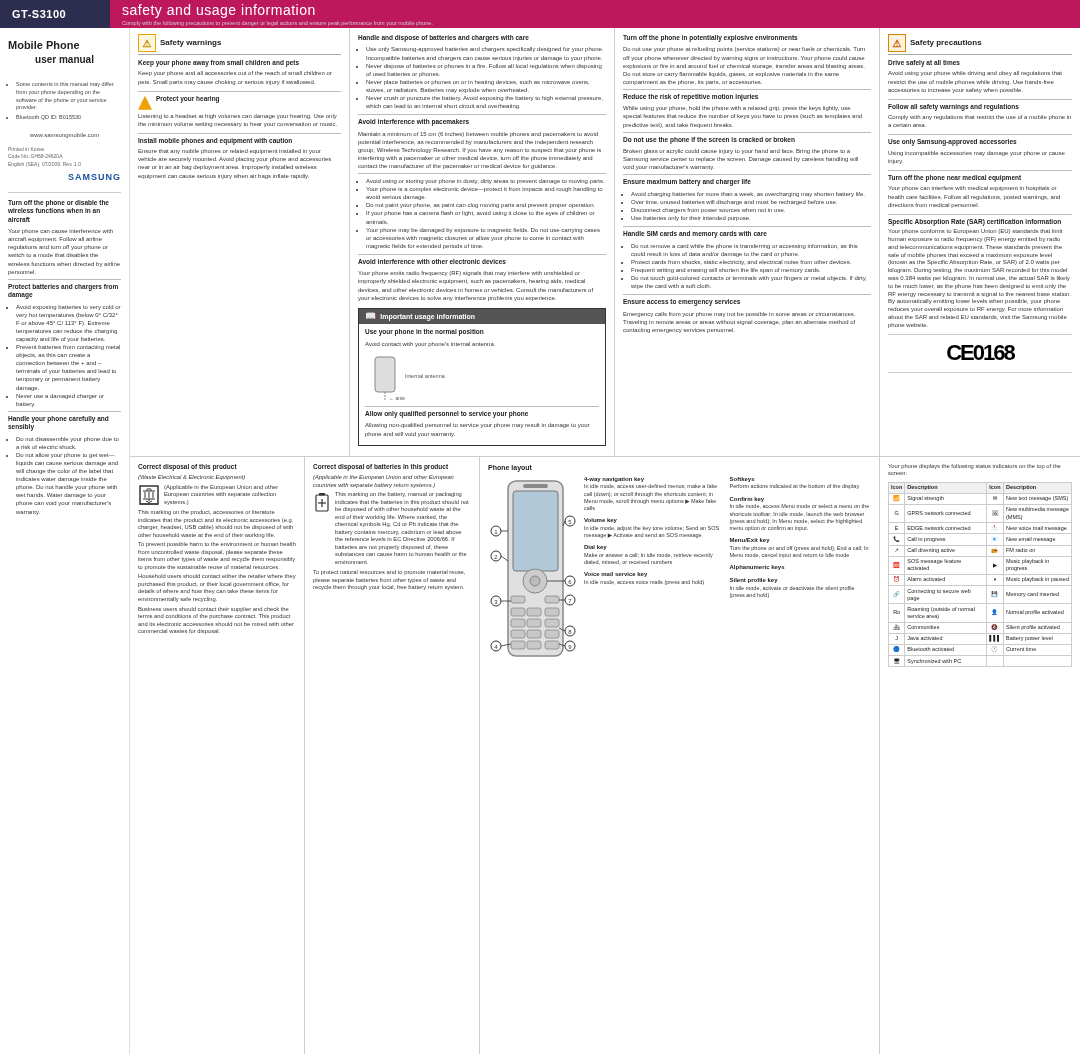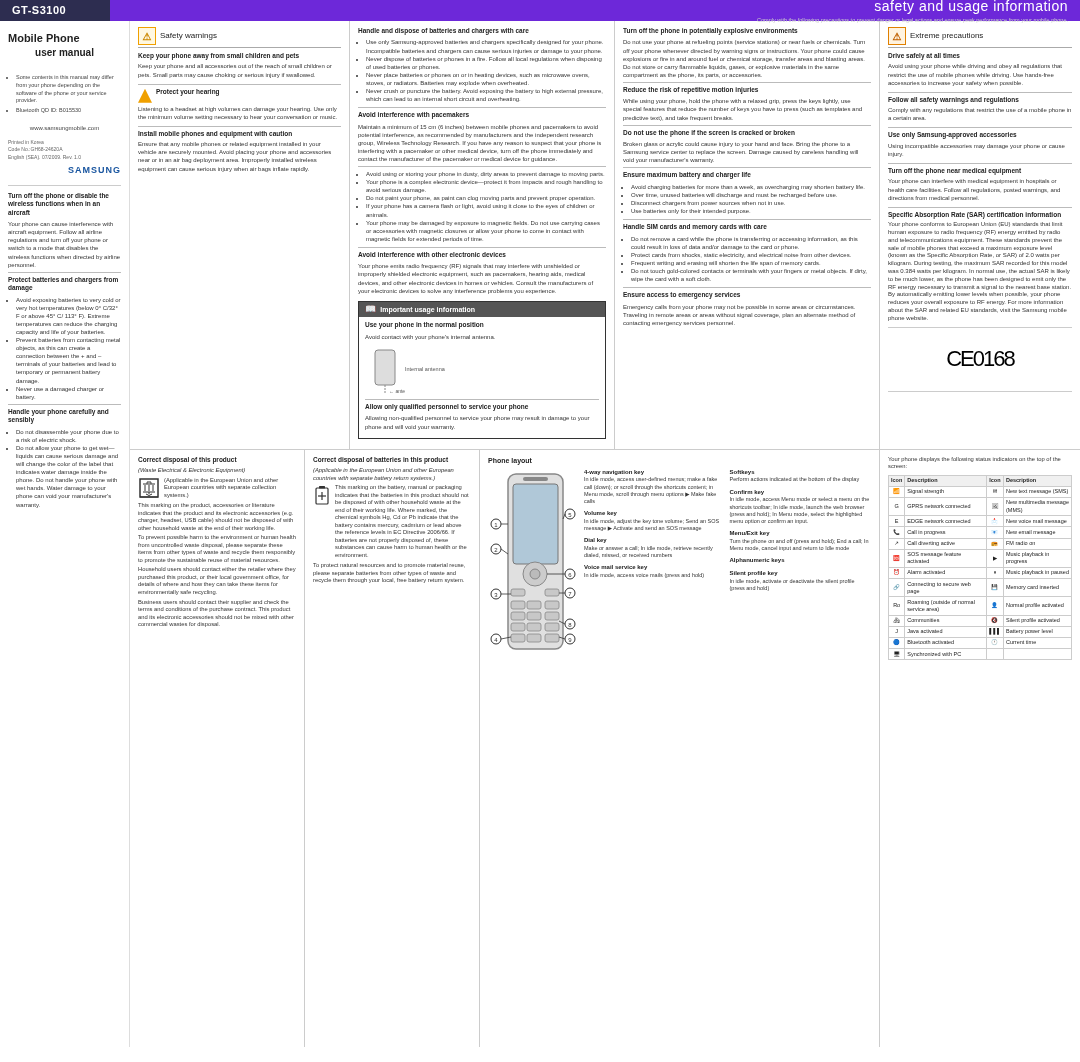--- a/index.html
+++ b/index.html
@@ -15,26 +15,25 @@
 
     .page {
       width: 1080px;
       min-height: 1062px;
       padding: 0;
       position: relative;
     }
 
     
     .header {
-      background: #6d28d9;
+      background: #be185d;
       color: #fff;
       display: flex;
       align-items: stretch;
-      height: 21px;
-      text-align: right;
+      height: 28px;
     }
     .header-model {
       background: #2d2d50;
       padding: 4px 12px;
       display: flex;
       align-items: center;
       font-size: 11px;
       font-weight: bold;
       letter-spacing: 0.5px;
       min-width: 110px;
@@ -152,21 +151,21 @@
     .section-header .icon-box.warning {
       background: #fff8e1;
       border-color: #f0a000;
     }
     .section-header .icon-box.caution {
       background: #fff3e0;
       border-color: #e08000;
     }
     .section-header h2 {
       font-size: 8px;
-      font-weight: normal;
+      font-weight: bold;
     }
 
     .subsection {
       margin-bottom: 5px;
     }
     .subsection h3 {
       font-size: 6.5px;
       font-weight: bold;
       margin-bottom: 2px;
     }
@@ -175,24 +174,24 @@
       color: #333;
       line-height: 1.35;
     }
 
     
     .ce-mark {
       display: flex;
       align-items: center;
       justify-content: center;
       font-size: 22px;
-      font-weight: normal;
+      font-weight: bold;
       letter-spacing: -2px;
       color: #000;
-      padding: 17px 0;
+      padding: 4px 0;
       border-top: 1px solid #ccc;
       border-bottom: 1px solid #ccc;
       margin: 4px 0;
     }
     .status-table {
       width: 100%;
       border-collapse: collapse;
     }
     .status-table th {
       font-size: 5.5px;
@@ -414,21 +413,21 @@
           <hr class="divider-line">
           <div class="section-title">Ensure access to emergency services</div>
           <div class="text-block">Emergency calls from your phone may not be possible in some areas or circumstances. Traveling in remote areas or areas without signal coverage, plan an alternate method of contacting emergency services personnel.</div>
         </div>
 
         <div style="width:200px;min-width:200px;padding:6px 8px;">
           <div class="section-header">
             <div class="icon-box caution">
               <span style="font-size:10px;color:#c06000;">⚠</span>
             </div>
-            <h2>Extreme precautions</h2>
+            <h2>Safety precautions</h2>
           </div>
           <div class="subsection">
             <h3>Drive safely at all times</h3>
             <p>Avoid using your phone while driving and obey all regulations that restrict the use of mobile phones while driving. Use hands-free accessories to increase your safety when possible.</p>
           </div>
           <hr class="divider-line">
           <div class="subsection">
             <h3>Follow all safety warnings and regulations</h3>
             <p>Comply with any regulations that restrict the use of a mobile phone in a certain area.</p>
           </div>

